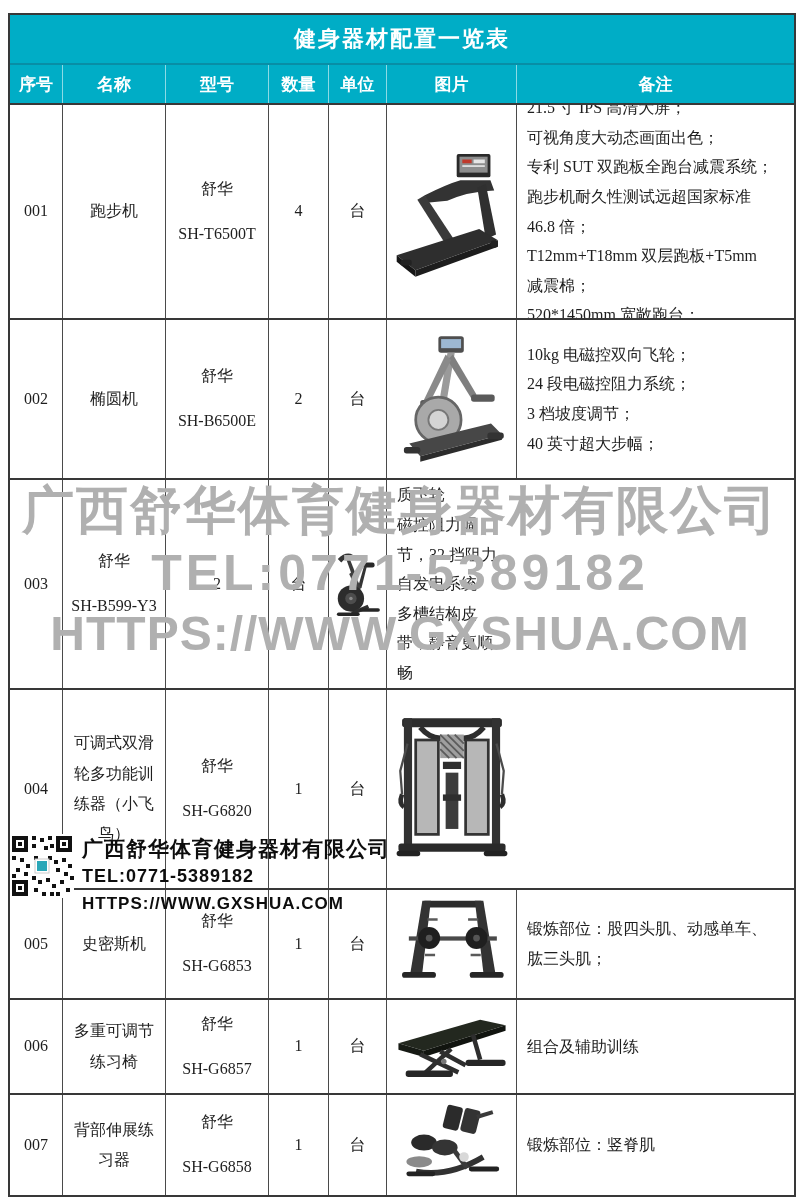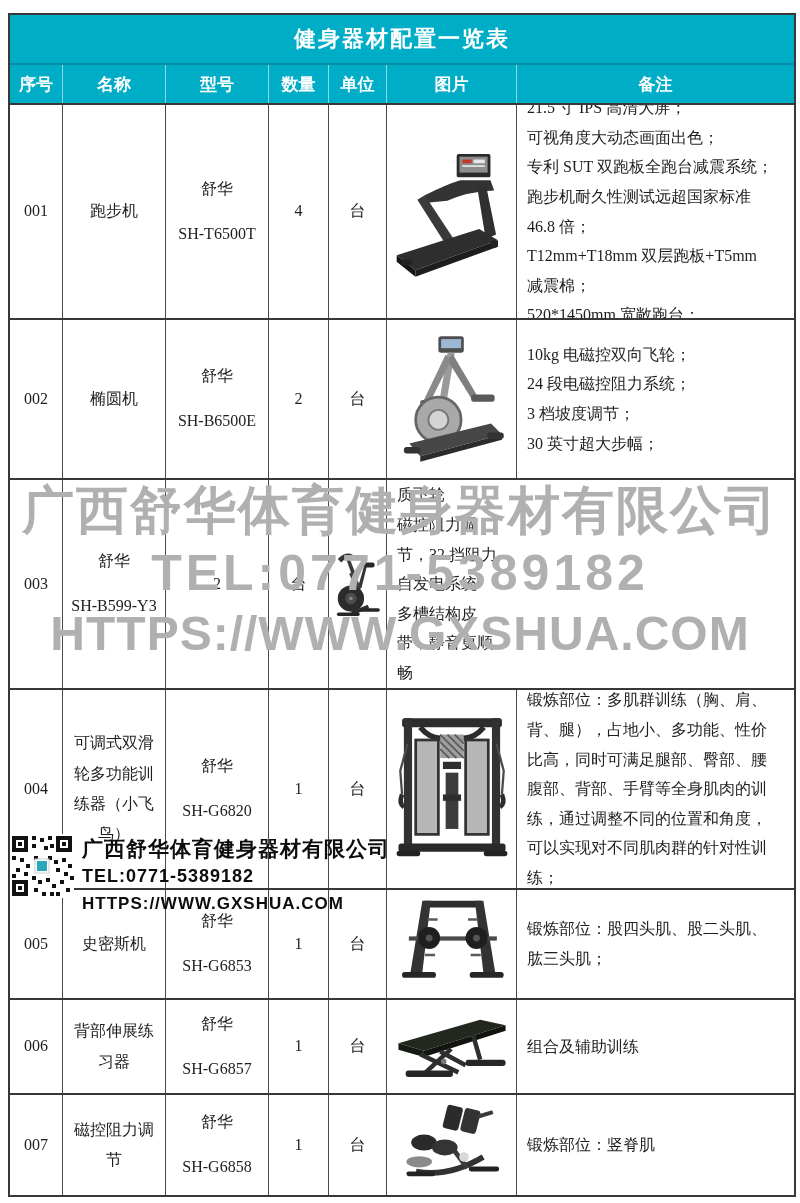--- a/index.html
+++ b/index.html
@@ -165,21 +165,21 @@
     <polygon points="18,124 108,102 120,114 30,138" fill="#474747"></polygon>
     <polygon points="30,138 120,114 120,120 30,144" fill="#2c2c2c"></polygon>
     <rect x="12" y="128" width="18" height="7" rx="3" fill="#333333"></rect>
     <rect x="104" y="112" width="18" height="7" rx="3" fill="#333333"></rect>
   </svg>
 </div>
     <div class="cell c-remarks">
             <div class="remark-line">10kg 电磁控双向飞轮；</div>
             <div class="remark-line">24 段电磁控阻力系统；</div>
             <div class="remark-line">3 档坡度调节；</div>
-            <div class="remark-line">30 英寸超大步幅；</div>
+            <div class="remark-line">40 英寸超大步幅；</div>
           </div>
   </div>
 
   <div class="row row-2">
     <div class="cell c-no">003</div>
     <div class="cell c-model">
       <div class="brand">舒华</div>
       <div class="model">SH-B599-Y3</div>
     </div>
     <div class="cell c-qty">2</div>
@@ -233,23 +233,20 @@
     <rect x="55" y="96" width="20" height="7" fill="#2e2e2e"></rect>
     <path d="M16 40 L8 70 L10 96" stroke="#4b4b4b" stroke-width="2.5" fill="none"></path>
     <path d="M114 40 L122 70 L120 96" stroke="#4b4b4b" stroke-width="2.5" fill="none"></path>
     <path d="M10 96 Q6 106 12 110" stroke="#2c2c2c" stroke-width="5" fill="none"></path>
     <path d="M120 96 Q124 106 118 110" stroke="#2c2c2c" stroke-width="5" fill="none"></path>
     <rect x="6" y="150" width="118" height="9" rx="3" fill="#2a2a2a"></rect>
     <rect x="4" y="158" width="26" height="6" rx="3" fill="#222222"></rect>
     <rect x="100" y="158" width="26" height="6" rx="3" fill="#222222"></rect>
   </svg>
 </div>
-    <div class="cell c-remarks">
-            <div class="remark-line">锻炼部位：多肌群训练（胸、肩、背、腿），占地小、多功能、性价比高，同时可满足腿部、臀部、腰腹部、背部、手臂等全身肌肉的训练，通过调整不同的位置和角度，可以实现对不同肌肉群的针对性训练；</div>
-          </div>
   </div>
 
   <div class="row row-4">
     <div class="cell c-no">005</div>
     <div class="cell c-name">史密斯机</div>
     <div class="cell c-model">
       <div class="brand">舒华</div>
       <div class="model">SH-G6853</div>
     </div>
     <div class="cell c-qty">1</div>
@@ -264,27 +261,27 @@
     <rect x="14" y="50" width="104" height="5" fill="#4a4a4a"></rect>
     <circle cx="38" cy="52" r="13" fill="#1f1f1f"></circle>
     <circle cx="38" cy="52" r="4" fill="#555555"></circle>
     <circle cx="94" cy="52" r="13" fill="#1f1f1f"></circle>
     <circle cx="94" cy="52" r="4" fill="#555555"></circle>
     <rect x="6" y="92" width="40" height="7" rx="3" fill="#262626"></rect>
     <rect x="86" y="92" width="40" height="7" rx="3" fill="#262626"></rect>
   </svg>
 </div>
     <div class="cell c-remarks">
-            <div class="remark-line">锻炼部位：股四头肌、股二头肌、肱三头肌；</div>
+            <div class="remark-line">锻炼部位：股四头肌、动感单车、肱三头肌；</div>
           </div>
   </div>
 
   <div class="row row-5">
     <div class="cell c-no">006</div>
-    <div class="cell c-name">背部伸展练习器</div>
+    <div class="cell c-name">多重可调节练习椅</div>
     <div class="cell c-model">
       <div class="brand">舒华</div>
       <div class="model">SH-G6857</div>
     </div>
     <div class="cell c-qty">1</div>
     <div class="cell c-unit">台</div>
     <div class="cell c-img">
   <svg width="118" height="80" viewBox="0 0 130 88">
     <polygon points="6,40 96,14 124,20 34,48" fill="#23281f"></polygon>
     <polygon points="6,40 34,48 34,55 6,47" fill="#161a14"></polygon>
@@ -296,21 +293,21 @@
     <circle cx="56" cy="60" r="3" fill="#777777"></circle>
   </svg>
 </div>
     <div class="cell c-remarks">
             <div class="remark-line">组合及辅助训练</div>
           </div>
   </div>
 
   <div class="row row-6">
     <div class="cell c-no">007</div>
-    <div class="cell c-name">磁控阻力调节</div>
+    <div class="cell c-name">背部伸展练习器</div>
     <div class="cell c-model">
       <div class="brand">舒华</div>
       <div class="model">SH-G6858</div>
     </div>
     <div class="cell c-qty">1</div>
     <div class="cell c-unit">台</div>
     <div class="cell c-img">
   <svg width="104" height="88" viewBox="0 0 130 110">
     <rect x="56" y="6" width="20" height="30" rx="4" fill="#2b2b2b" transform="rotate(14 66 21)"></rect>
     <rect x="78" y="10" width="20" height="30" rx="4" fill="#333333" transform="rotate(14 88 25)"></rect>

